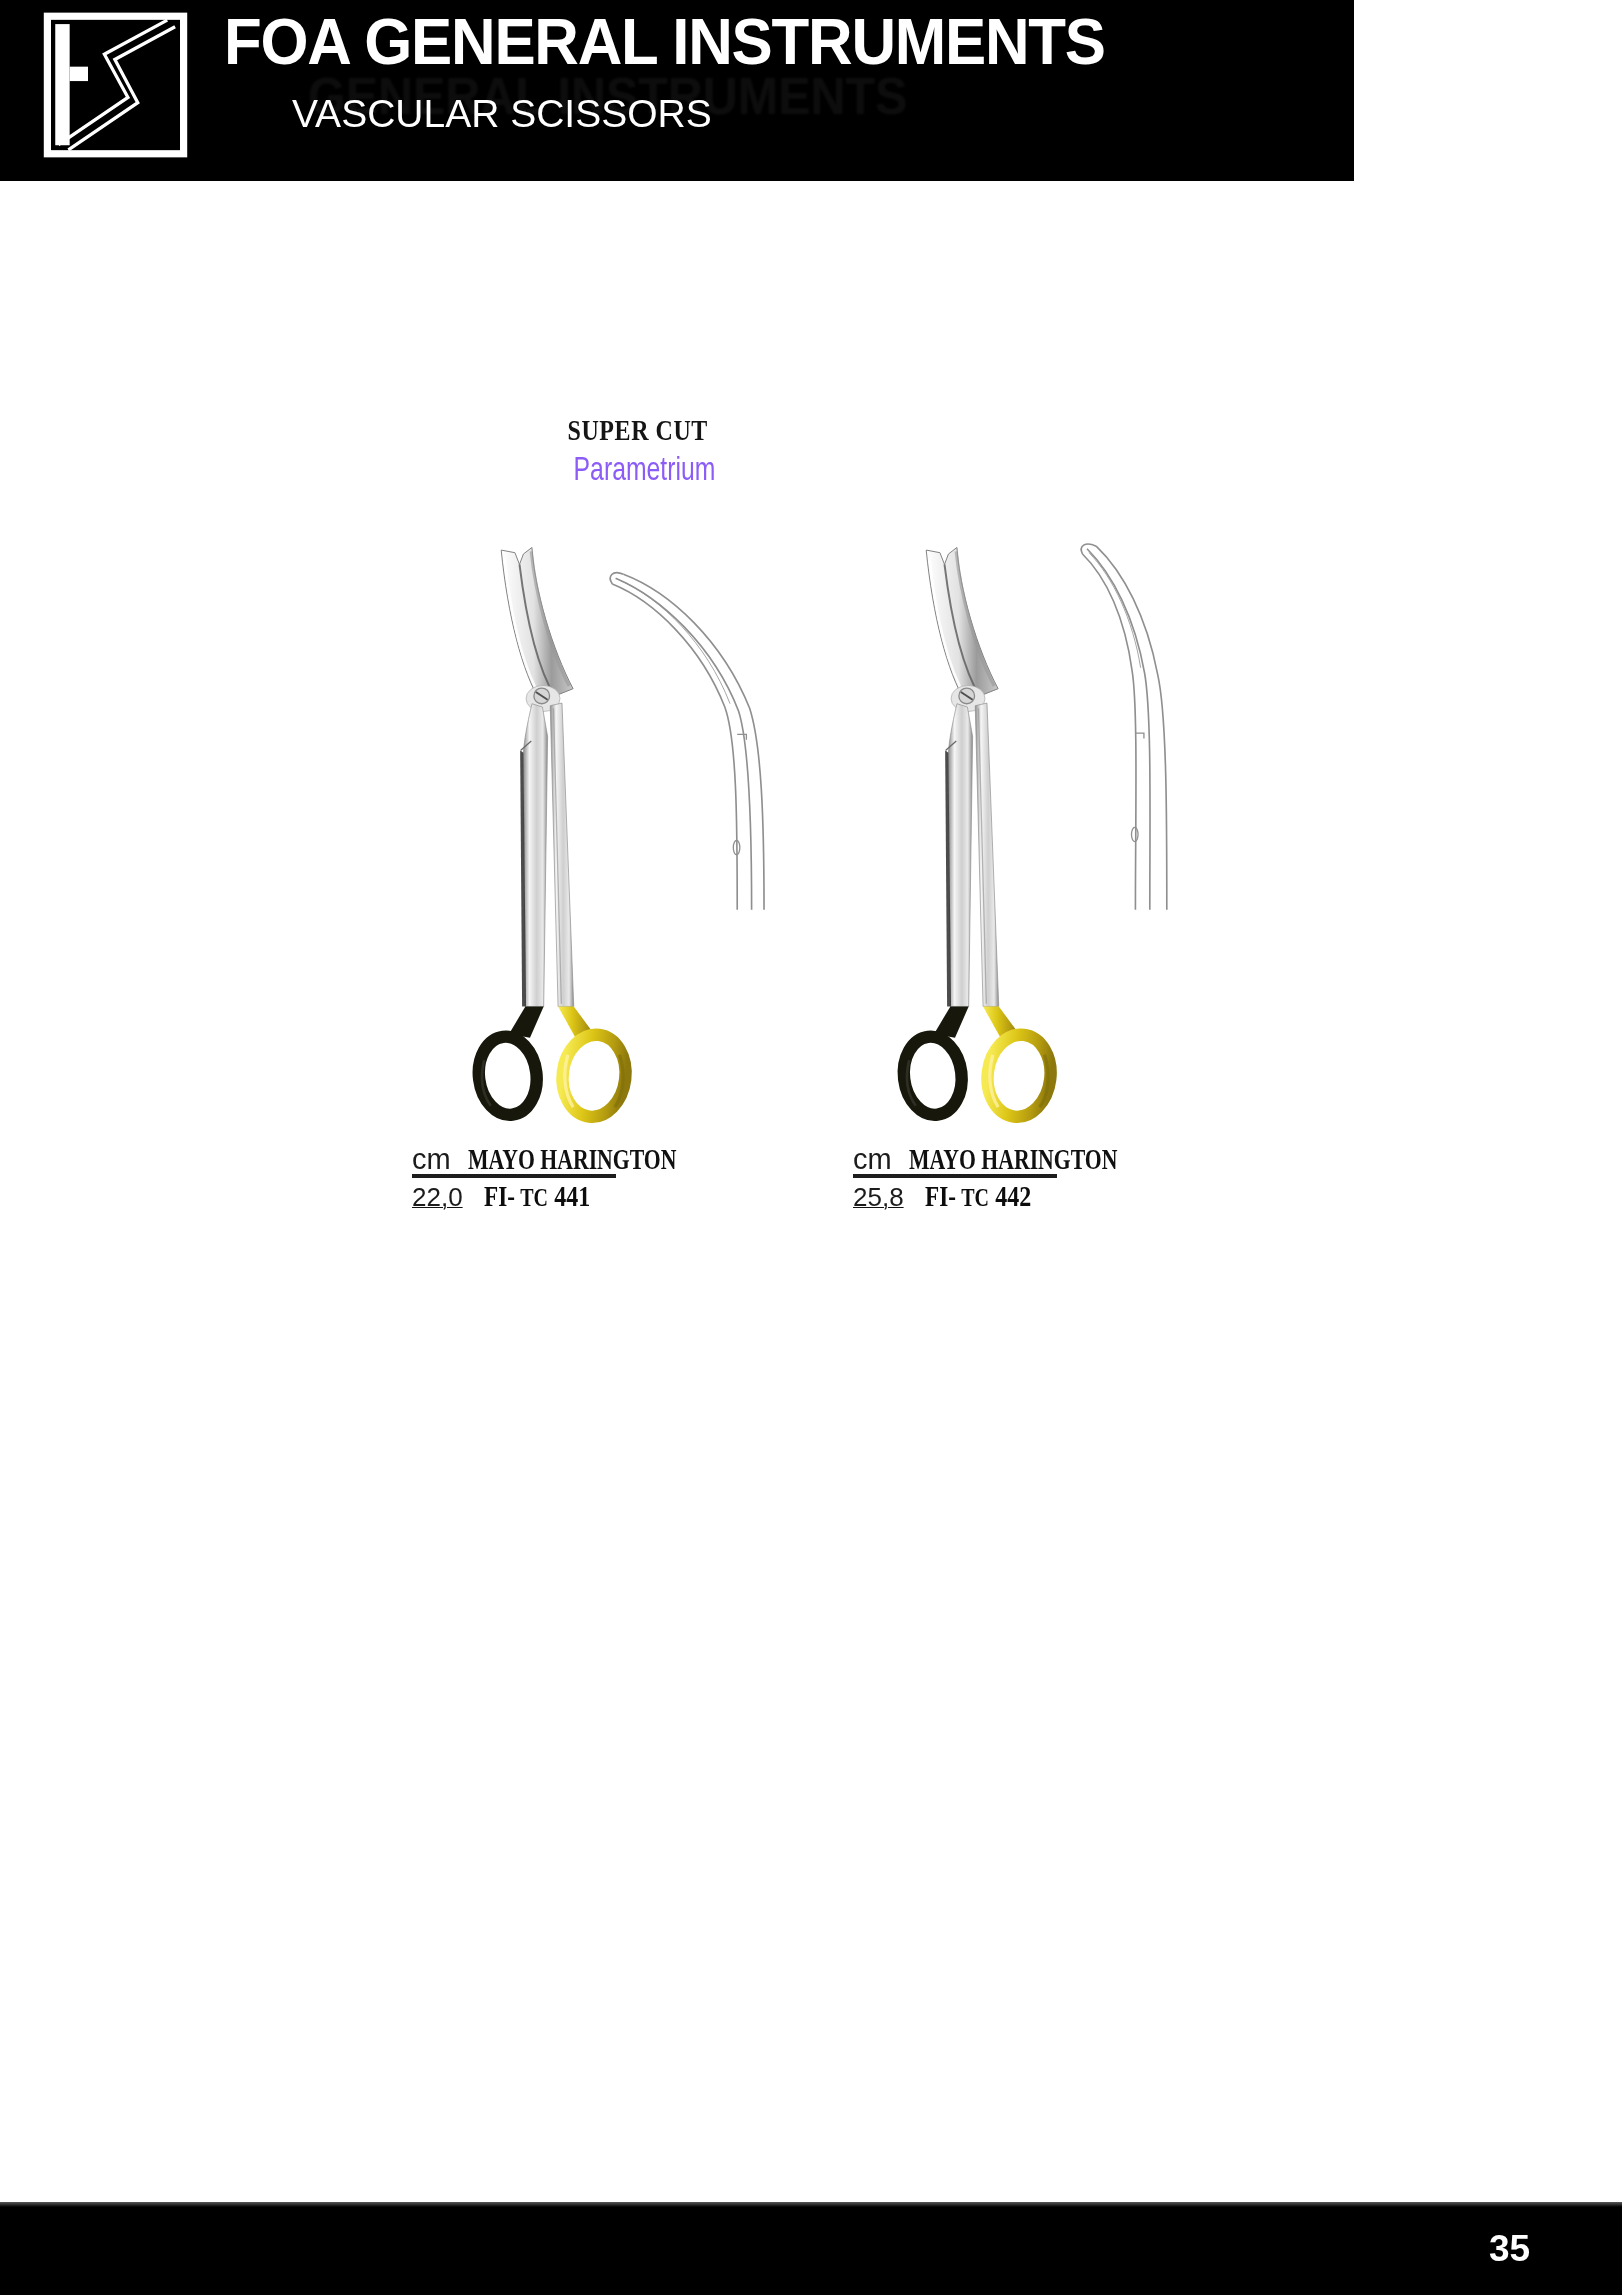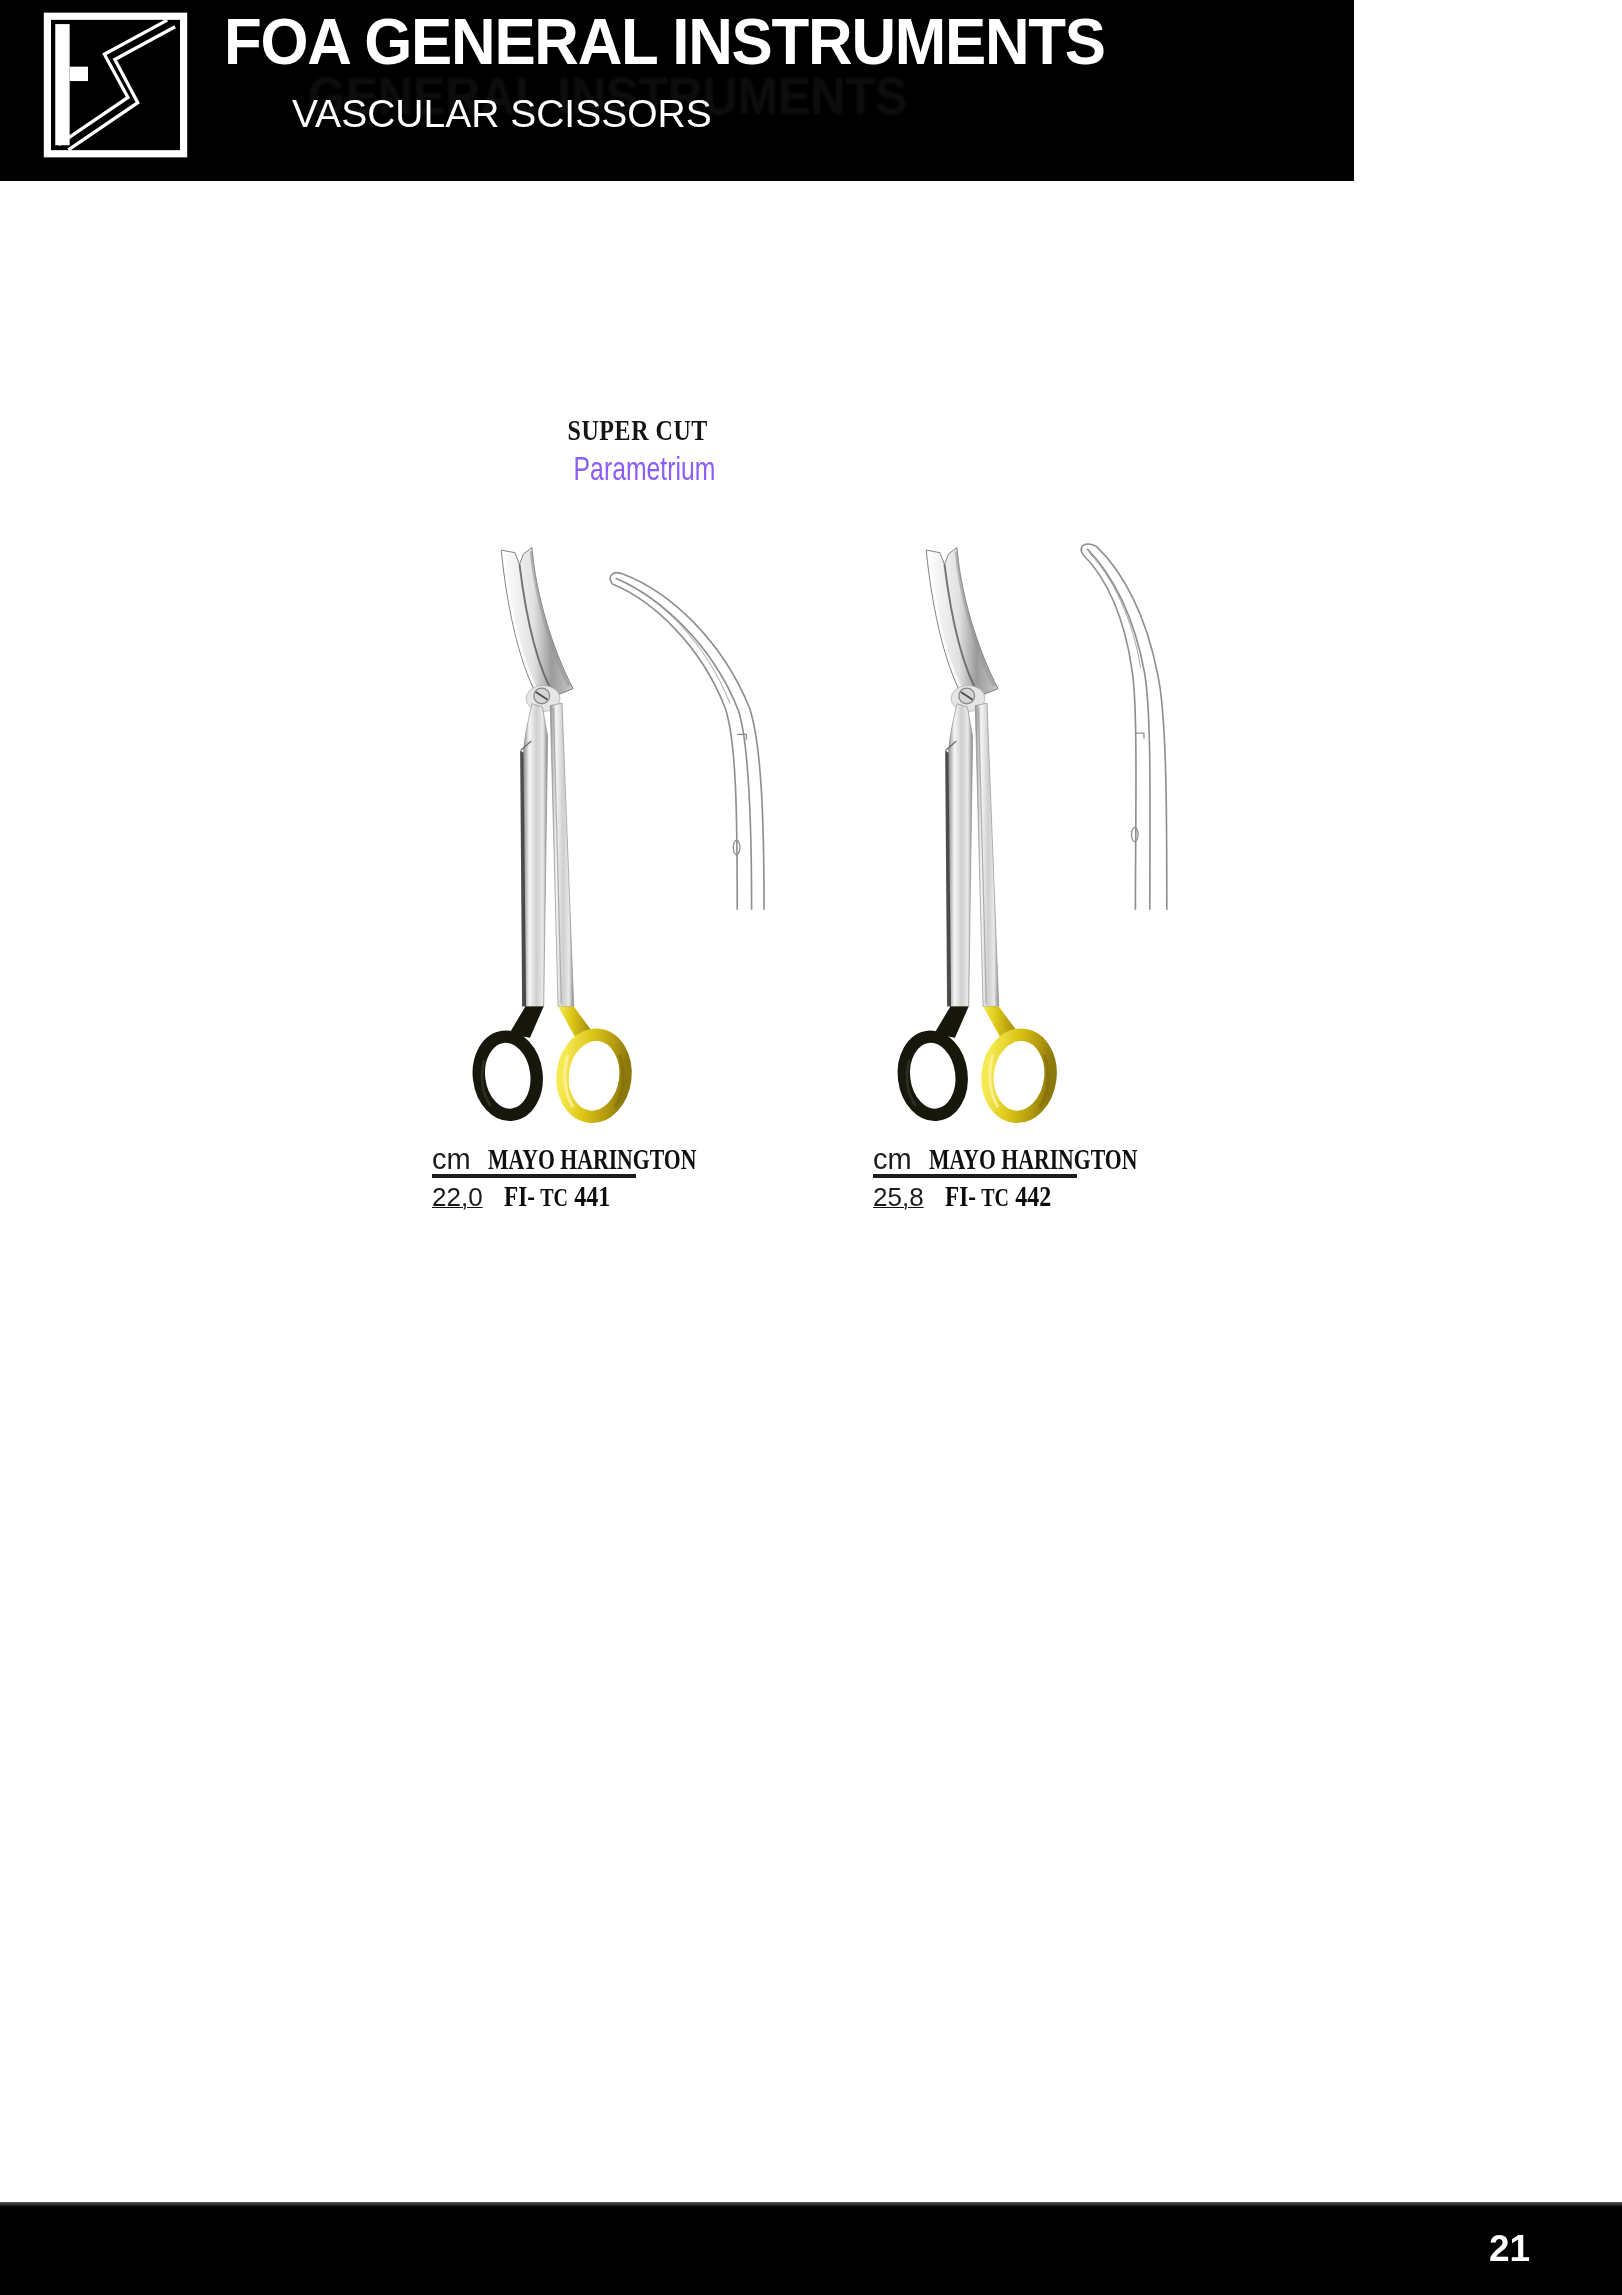--- a/index.html
+++ b/index.html
@@ -24,21 +24,21 @@
   .intro-sub{margin-top:6.5px;font:400 33px/33px "Liberation Sans",sans-serif;color:#8b5cf6;}
   .intro-sub>span{display:inline-block;transform:scaleX(.75);}
 
   
   .figure{position:absolute;width:327px;height:595px;}
   .fig-left{left:458px;top:537px;}
   .fig-right{left:883px;top:537px;}
   .figure svg{width:100%;height:100%;display:block;}
 
   
-  .plabel{position:absolute;width:301px;margin-left:20px;}
+  .plabel{position:absolute;width:301px;}
   .plabel-left{left:412px;top:1146px;}
   .plabel-right{left:853px;top:1146px;}
   .row1{height:27px;white-space:nowrap;}
   .unit{font:400 29px/26px "Liberation Sans",sans-serif;color:#1c1c1c;}
   .pname{display:inline-block;margin-left:17px;font:bold 29px/26px "Liberation Serif",serif;
          color:#101010;transform:scaleX(.75);transform-origin:0 60%;white-space:nowrap;}
   .rule{width:204px;height:3.3px;background:#1d1d1d;margin-top:1.3px;}
   .row2{margin-top:3.3px;white-space:nowrap;text-decoration:underline;}
   .psize{font:400 26px/29px "Liberation Sans",sans-serif;color:#1c1c1c;}
   .pcode{display:inline-block;margin-left:21px;transform:scaleX(.8);transform-origin:0 60%;
@@ -186,17 +186,17 @@
       <span class="unit">cm</span><span class="pname">MAYO HARINGTON</span>
     </div>
     <div class="rule"></div>
     <div class="row2">
       <span class="psize">25,8</span><span class="pcode"><span class="code-prefix">FI-</span><span class="code-grade">TC</span><span class="code-number">442</span></span>
     </div>
   </div>
 
   <div class="footer">
     <div class="footer-edge"></div>
-    <div class="page-number">21</div>
+    <div class="page-number">35</div>
   </div>
 
 </div>
 
 
 </body></html>

